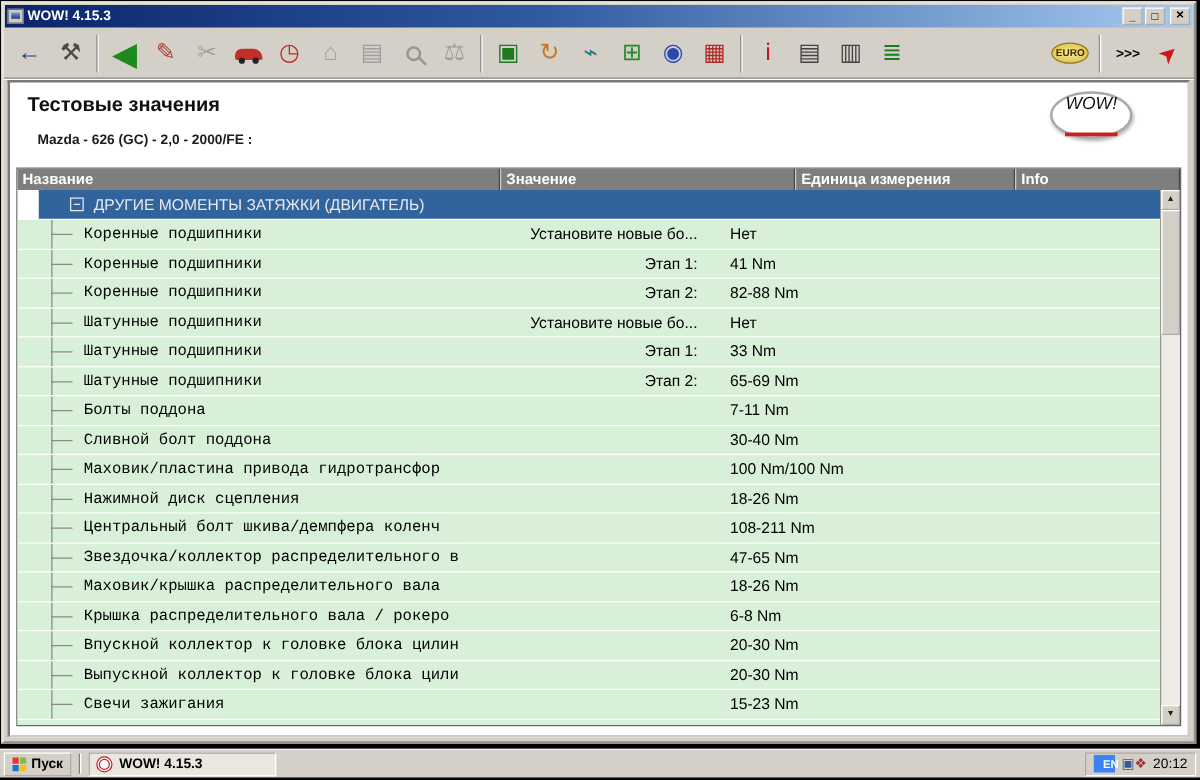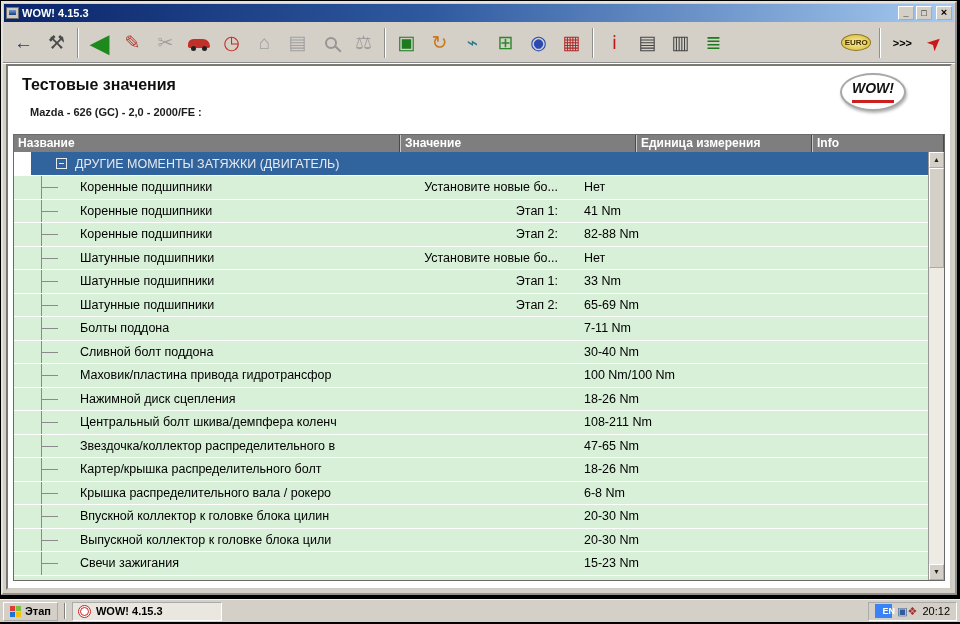--- a/index.html
+++ b/index.html
@@ -51,22 +51,22 @@
   [data-name="pointer-icon"] { display:inline-block; transform:rotate(-42deg); font-size:18px; }
 
   
   .content { position:absolute; left:3px; right:3px; top:61px; bottom:3px;
              background:#fff; border:2px inset #cfccc4; }
   .page-h1 { margin:10px 0 12px 14px; font-size:16px; font-weight:bold; color:#101010; }
   .page-sub { margin:4px 0 0 22px; font-size:11px; font-weight:bold; color:#1c1c1c; }
   .logo { position:absolute; top:7px; right:44px; width:66px; height:38px; background:#fff;
           border:2px solid #a8a8a8; border-radius:50%; display:flex; align-items:center;
           justify-content:center; box-shadow:1px 2px 3px rgba(0,0,0,.3); }
-  .wowtxt { font-size:14px; font-weight:bold; font-style:italic; color:#111;
-            border-bottom:3px solid #cc2020; padding-bottom:4px; line-height:1.05; }
+  .wowtxt { font-size:14px; font-weight:normal; font-style:italic; color:#111;
+            border-bottom:3px solid #cc2020; padding-bottom:16px; line-height:1.05; }
 
   
   .table-area { position:absolute; left:5px; right:5px; top:68px; bottom:7px;
                 border:1px solid #6a6a6a; display:flex; flex-direction:column;
                 overflow:hidden; background:#fff; }
   .thead { display:flex; height:17px; flex:none; background:#7e7e7e; color:#fff;
            font-size:12px; font-weight:bold; }
   .th { padding:1px 4px; border-left:1px solid #c8c8c8; border-right:1px solid #4a4a4a;
         white-space:nowrap; overflow:hidden; }
   .th:first-child { border-left:none; }
@@ -80,21 +80,21 @@
   .cell { overflow:hidden; white-space:nowrap; }
   .c-name { width:386px; display:flex; align-items:center; height:100%; }
   .c-unit { width:176px; text-align:right; padding-right:18px; }
   .c-value { width:236px; padding-left:8px; }
   .c-info { flex:1; }
   .twig { width:47px; flex:none; height:100%; position:relative; }
   .twig::before { content:""; position:absolute; left:27px; top:0; bottom:-1px;
                   border-left:1px solid #8a8a8a; }
   .twig::after { content:""; position:absolute; left:27px; top:50%; width:17px;
                  border-top:1px solid #8a8a8a; }
-  .ntxt { margin-left:19px; }
+  .ntxt { margin-left:6px;font-family:Liberation Mono, monospace; }
 
   .row.grp { height:24px; font-size:12.5px; }
   .row.grp.sel { background:#31639c; color:#e6e9f0;margin-left:17px; }
   .toggle { width:11px; height:11px; border:1px solid currentColor; margin:0 8px 0 25px;
             position:relative; flex:none; }
   .toggle::after { content:""; position:absolute; left:2px; right:2px; top:4px;
                    border-top:1px solid currentColor; }
   .row.grp.unsel { background:#d8efd8; color:#1a2a72; font-weight:bold; }
 
   .vscroll { width:16px; flex:none; background:#edebe3; border-left:1px solid #999;
@@ -347,21 +347,21 @@
                 <span class="twig" data-name="tree-branch"></span>
                 <span class="ntxt" data-name="row-name-label">Звездочка/коллектор распределительного в</span>
               </div>
               <div class="cell c-unit" data-name="cell-unit"></div>
               <div class="cell c-value" data-name="cell-value">47-65 Nm</div>
               <div class="cell c-info" data-name="cell-info"></div>
             </div>
             <div class="row" data-name="table-row">
               <div class="cell c-name" data-name="cell-name">
                 <span class="twig" data-name="tree-branch"></span>
-                <span class="ntxt" data-name="row-name-label">Картер/крышка распределительного болт</span>
+                <span class="ntxt" data-name="row-name-label">Маховик/крышка распределительного вала</span>
               </div>
               <div class="cell c-unit" data-name="cell-unit"></div>
               <div class="cell c-value" data-name="cell-value">18-26 Nm</div>
               <div class="cell c-info" data-name="cell-info"></div>
             </div>
             <div class="row" data-name="table-row">
               <div class="cell c-name" data-name="cell-name">
                 <span class="twig" data-name="tree-branch"></span>
                 <span class="ntxt" data-name="row-name-label">Крышка распределительного вала / рокеро</span>
               </div>
@@ -410,21 +410,21 @@
 </div>
 
 <div class="taskbar" data-name="taskbar">
   <div class="startbtn" data-name="start-button">
     <span class="flag" data-name="windows-logo-icon">
         <i></i>
         <i></i>
         <i></i>
         <i></i>
       </span>
-    <span data-name="start-button-label">Этап</span>
+    <span data-name="start-button-label">Пуск</span>
   </div>
   <div class="tdiv" data-name="taskbar-divider"></div>
   <div class="taskbtn" data-name="task-button-wow">
     <span class="wow-mini" data-name="wow-task-icon"></span>
     <span data-name="task-button-label">WOW! 4.15.3</span>
   </div>
   <div class="tray" data-name="system-tray">
     <span class="lang" data-name="language-indicator">EN</span>
     <span id="tray-icons" data-name="tray-icons"><span class="ti" data-name="tray-display-icon" style="color: rgb(51, 90, 154);">▣</span><span class="ti" data-name="tray-app-icon" style="color: rgb(160, 48, 48);">❖</span></span>
     <span class="time" data-name="clock">20:12</span>

